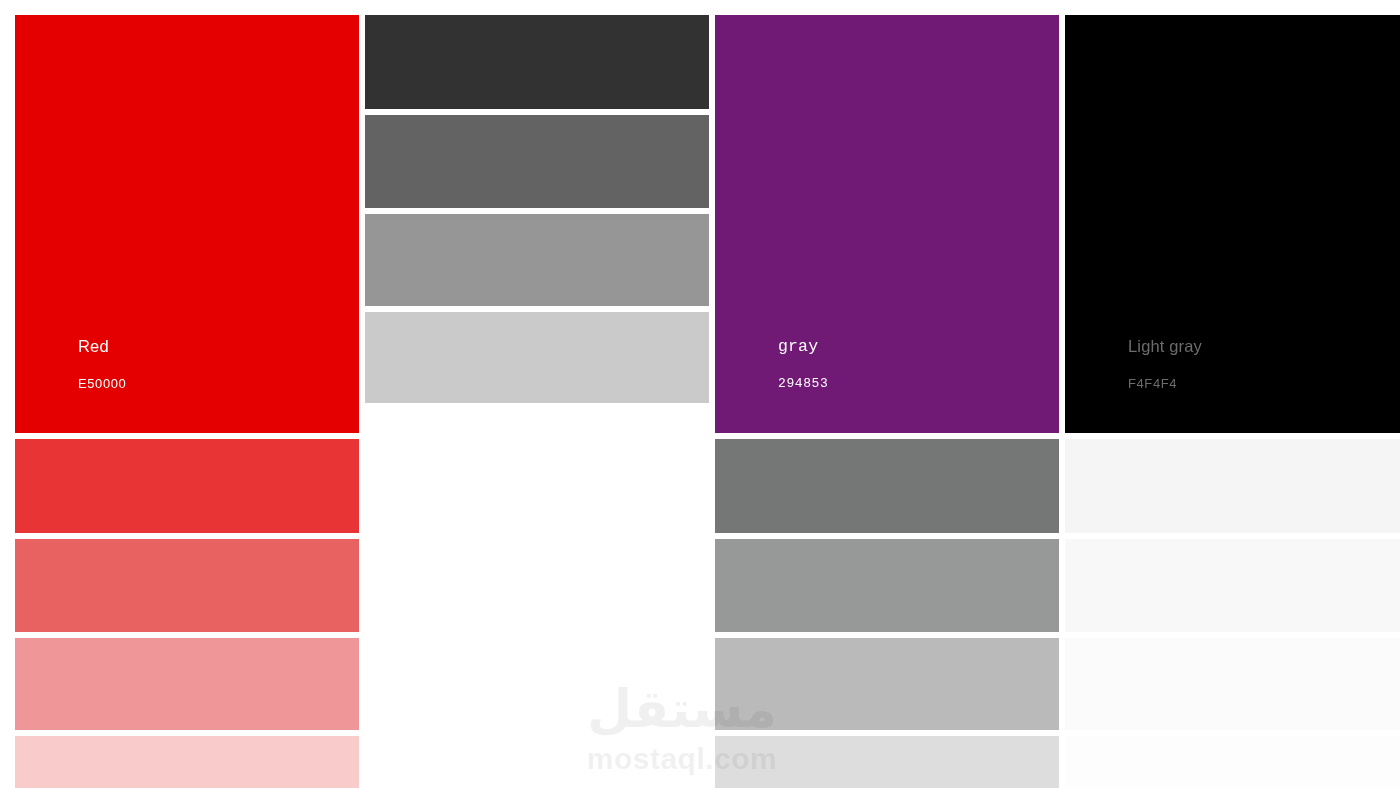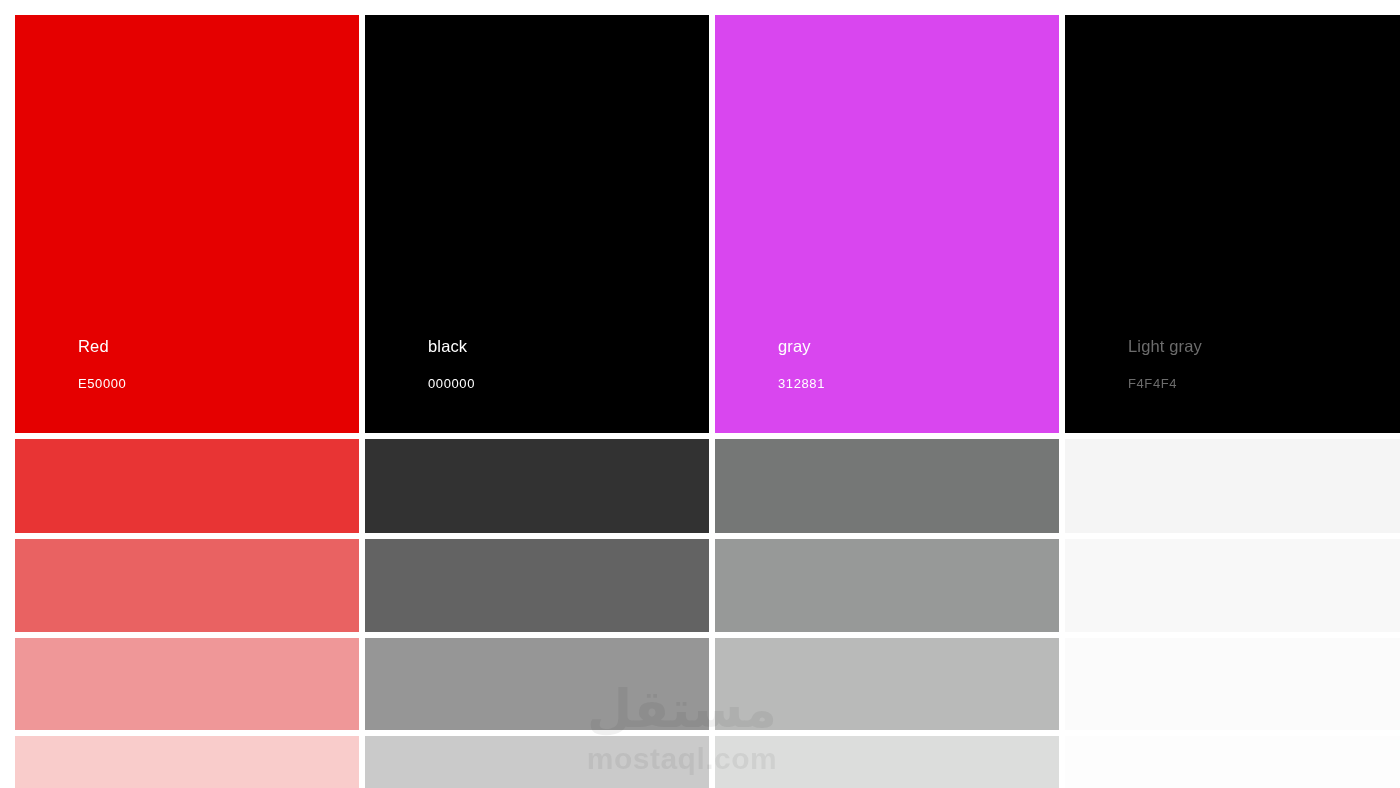--- a/index.html
+++ b/index.html
@@ -119,37 +119,31 @@
         <div class="swatch-hex" style="color: rgb(255, 255, 255);">E50000</div>
       </div>
     </div>
     <div class="swatch-tint t1" style="background-color: rgb(232, 52, 52);"></div>
     <div class="swatch-tint t2" style="background-color: rgb(233, 98, 98);"></div>
     <div class="swatch-tint t3" style="background-color: rgb(239, 151, 152);"></div>
     <div class="swatch-tint t4" style="background-color: rgb(249, 204, 203);"></div>
   </div>
 
   <div class="swatch-column">
-    <div class="swatch-main" style="background-color: rgb(0, 0, 0);">
-      <div class="swatch-labels">
-        <div class="swatch-name" style="color: rgb(255, 255, 255);">black</div>
-        <div class="swatch-hex" style="color: rgb(255, 255, 255);">000000</div>
-      </div>
-    </div>
     <div class="swatch-tint t1" style="background-color: rgb(50, 50, 50);"></div>
     <div class="swatch-tint t2" style="background-color: rgb(99, 99, 99);"></div>
     <div class="swatch-tint t3" style="background-color: rgb(150, 150, 150);"></div>
     <div class="swatch-tint t4" style="background-color: rgb(202, 202, 202);"></div>
   </div>
 
   <div class="swatch-column">
-    <div class="swatch-main" style="background-color: #d946ef;">
+    <div class="swatch-main" style="background-color: #701a75; font-family: Liberation Mono, monospace;">
       <div class="swatch-labels">
         <div class="swatch-name" style="color: rgb(255, 255, 255);">gray</div>
-        <div class="swatch-hex" style="color: rgb(255, 255, 255);">312881</div>
+        <div class="swatch-hex" style="color: rgb(255, 255, 255);">294853</div>
       </div>
     </div>
     <div class="swatch-tint t1" style="background-color: rgb(117, 119, 118);"></div>
     <div class="swatch-tint t2" style="background-color: rgb(151, 153, 152);"></div>
     <div class="swatch-tint t3" style="background-color: rgb(185, 186, 185);"></div>
     <div class="swatch-tint t4" style="background-color: rgb(220, 221, 220);"></div>
   </div>
 
   <div class="swatch-column">
     <div class="swatch-main" style="background-color: #000000;">

